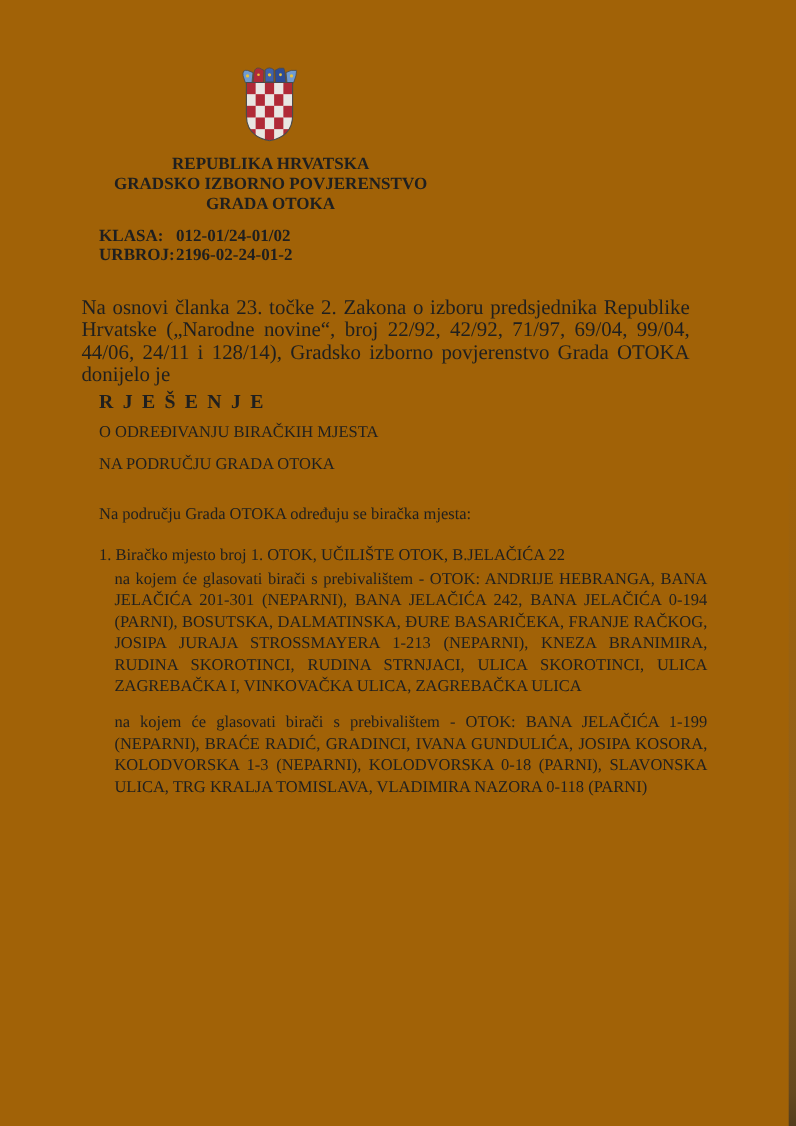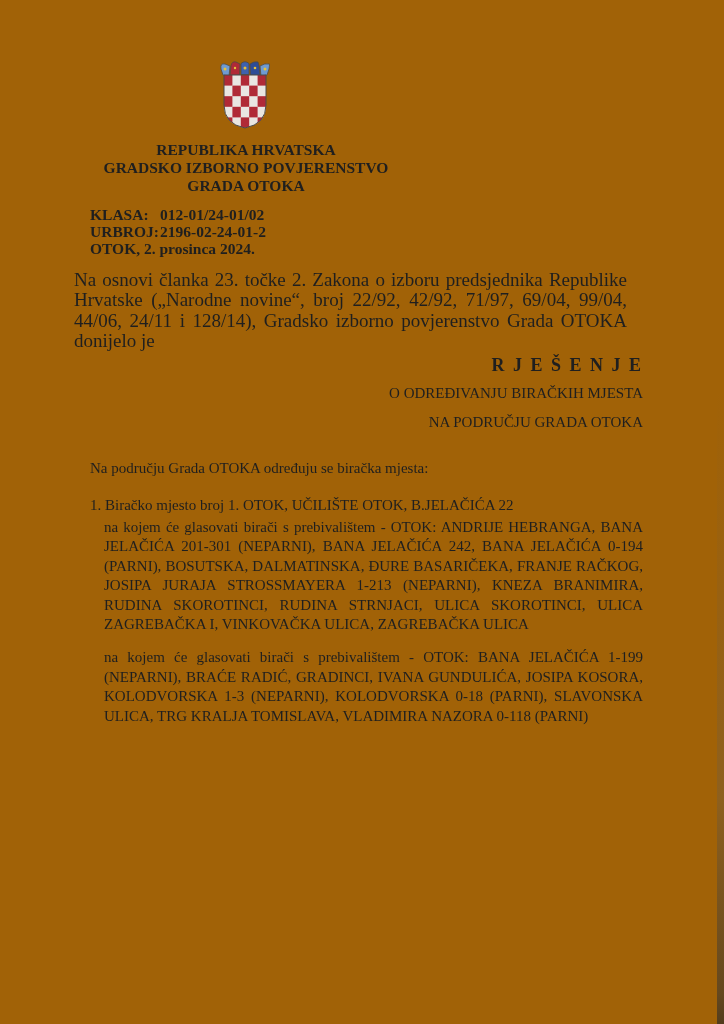--- a/index.html
+++ b/index.html
@@ -59,21 +59,21 @@
     margin: 0;
     font-size: 19px;
     line-height: 20.4px;
     text-align: justify;
   }
   .title-block {
     position: absolute;
     left: 90px;
     top: 355px;
     width: 553px;
-    text-align: right;
+    text-align: left;
   }
   .title {
     font-weight: bold;
     font-size: 18px;
     letter-spacing: 2px;
     margin: 0 0 9px 0;
   }
   .subtitle {
     font-size: 15px;
     margin: 0 0 12px 0;
@@ -156,21 +156,20 @@
     <div>GRADA OTOKA</div>
   </div>
 
   <div class="meta">
     <div>
       <span class="meta-label">KLASA:</span><span>012-01/24-01/02</span>
     </div>
     <div>
       <span class="meta-label">URBROJ:</span><span>2196-02-24-01-2</span>
     </div>
-    <div>OTOK, 2. prosinca 2024.</div>
   </div>
 
   <p class="intro">Na osnovi članka 23. točke 2. Zakona o izboru predsjednika Republike Hrvatske („Narodne novine“, broj 22/92, 42/92, 71/97, 69/04, 99/04, 44/06, 24/11 i 128/14), Gradsko izborno povjerenstvo Grada OTOKA donijelo je</p>
 
   <div class="title-block">
     <div class="title">R J E Š E N J E</div>
     <div class="subtitle">O ODREĐIVANJU BIRAČKIH MJESTA</div>
     <div class="subtitle">NA PODRUČJU GRADA OTOKA</div>
   </div>
 

